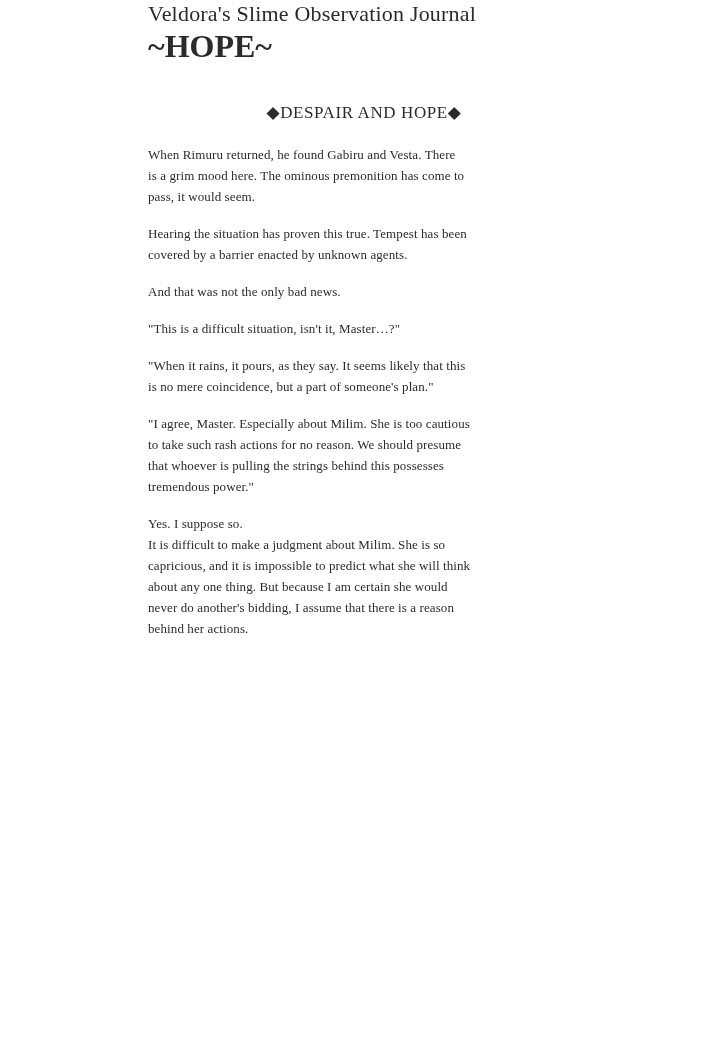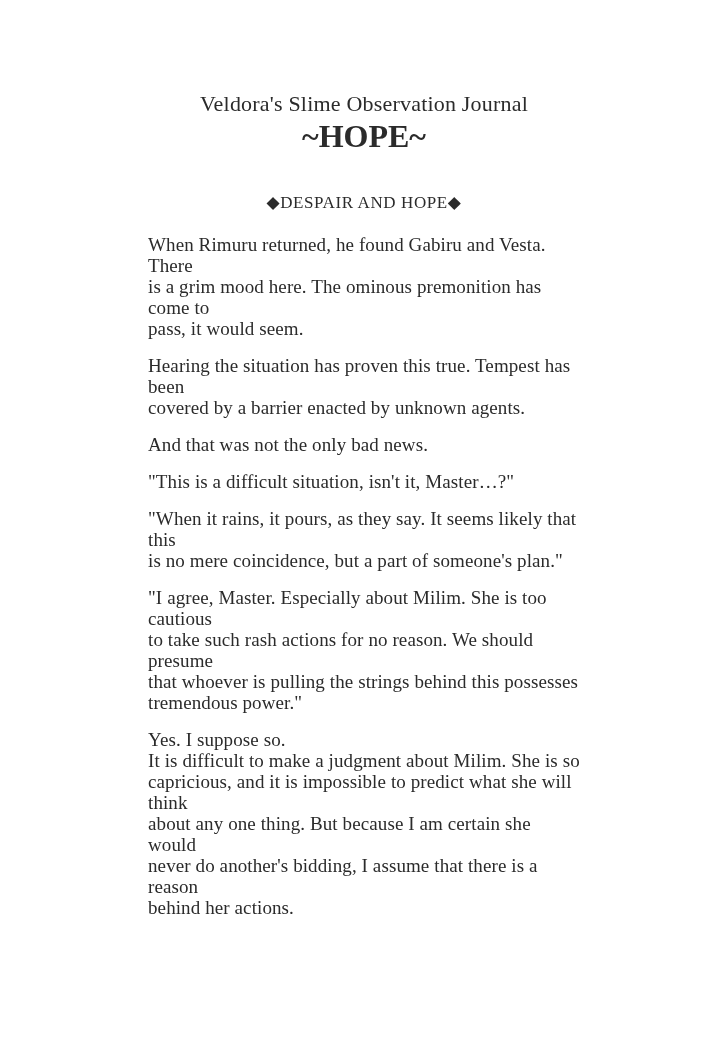--- a/index.html
+++ b/index.html
@@ -16,22 +16,20 @@
     font-family: "Liberation Serif", "DejaVu Serif", serif;
     color: #2b2b2b;
   }
   .content {
     position: absolute;
     left: 148px;
     top: 0;
     width: 432px;
   }
   .title-block {
-    padding-top: 90px;
-    text-align: center;
   }
   .title-line1 {
     font-size: 22px;
     line-height: 28px;
     font-weight: 400;
     letter-spacing: 0.2px;
   }
   .title-line2 {
     font-size: 32px;
     line-height: 32px;
@@ -41,21 +39,21 @@
   .chapter-heading {
     margin: 40px 0 0 0;
     text-align: center;
     font-size: 17px;
     line-height: 21px;
     font-weight: 400;
     letter-spacing: 0.6px;
   }
   .body-text {
     margin-top: 21px;
-    font-size: 19px;
+    font-size: 13px;
     line-height: 21px;
   }
   .body-text p {
     margin: 0 0 16px 0;
     white-space: pre-line; 
     letter-spacing: 0.1px;
   }
 </style>
 </head>
 <body>

